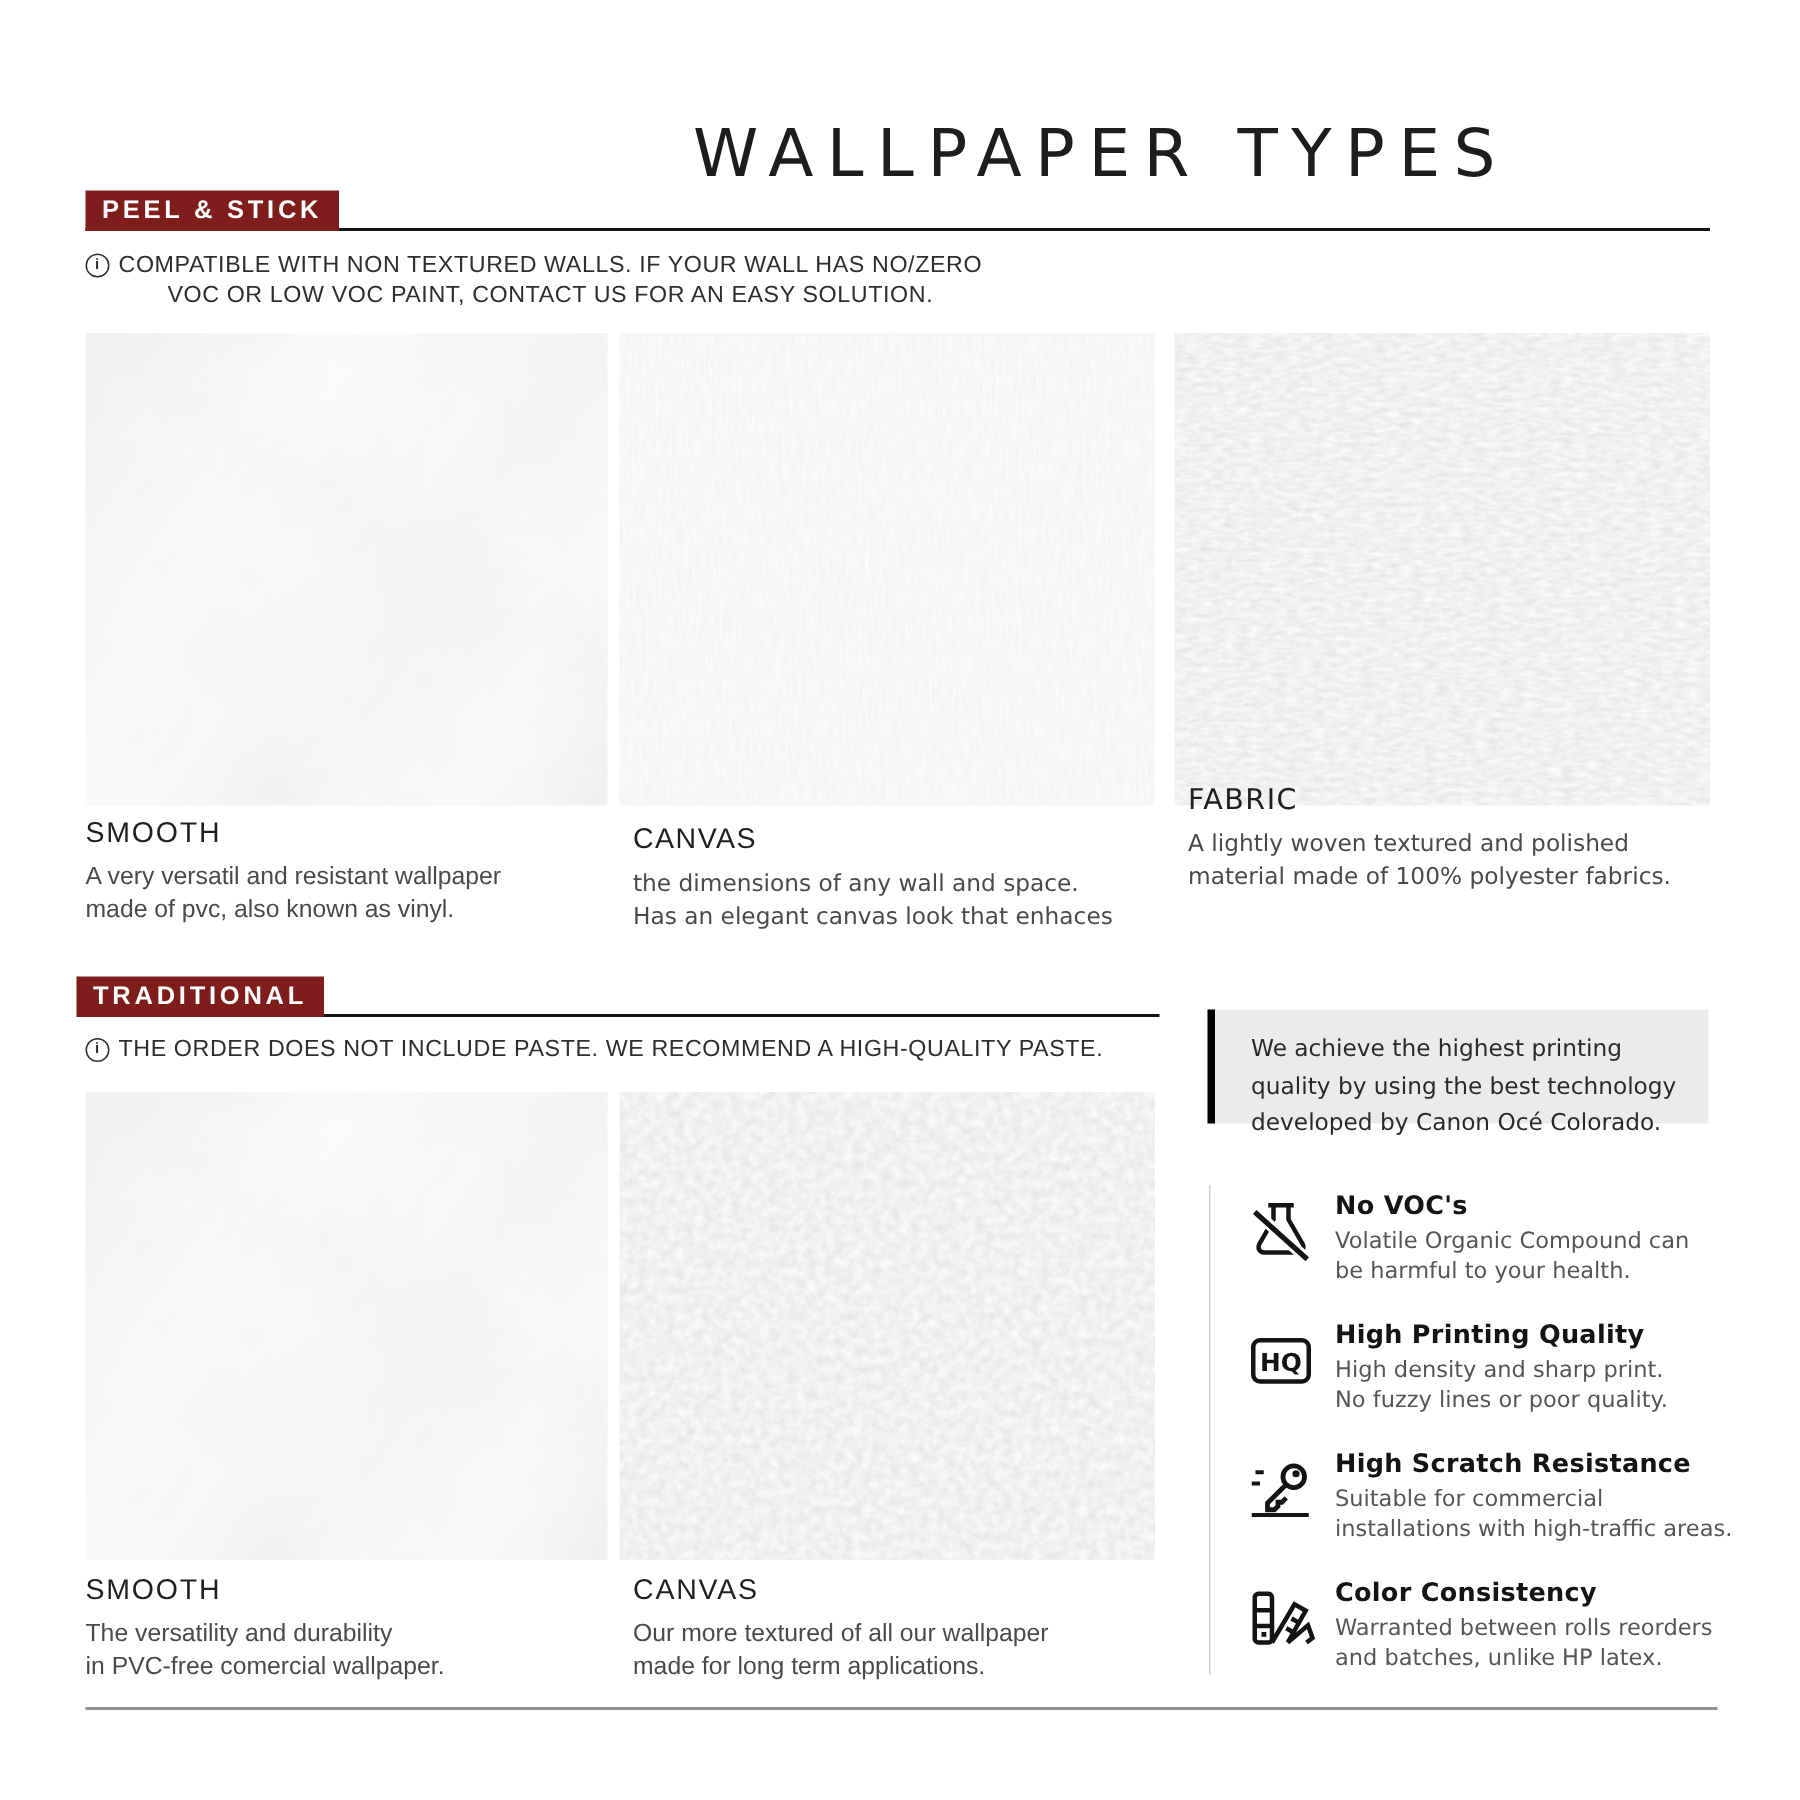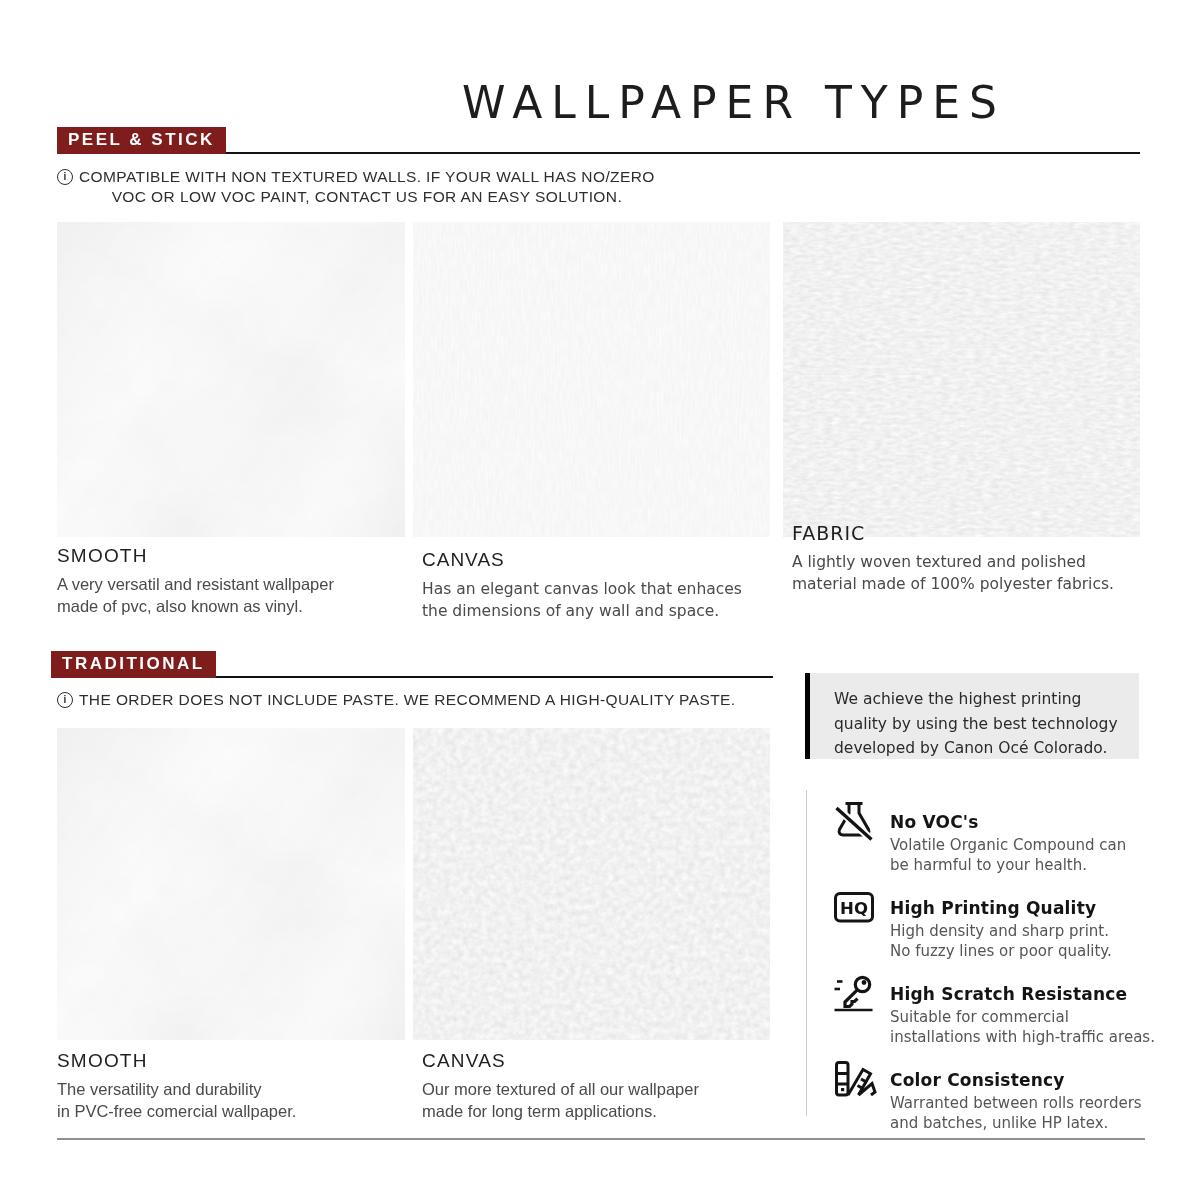--- a/index.html
+++ b/index.html
@@ -50,31 +50,31 @@
   .cap-b{margin-top:7px;font-size:16.5px;color:#4a4a4a;line-height:21.5px;}
   .c-r1c1{left:57px;top:545px;}
   .c-r1c2{left:422px;top:549px;}
   .c-r1c3{left:792px;top:522px;}
   .c-r2c1{left:57px;top:1050px;}
   .c-r2c2{left:422px;top:1050px;}
   .cap.widecap .cap-h{letter-spacing:1px;}
   .cap.widecap .cap-b{font-size:15.5px;line-height:22px;}
 
   
-  .quote{position:absolute;left:805px;top:673px;width:334px;height:86px;
+  .quote{position:absolute;left:805px;top:673px;width:334px;height:76px;
          background:#ebebeb;border-left:5px solid #000000;box-sizing:border-box;
          padding:14px 0 0 24px;font-size:15.5px;line-height:24.5px;color:#2a2a2a;}
   .quote div{white-space:nowrap;}
 
   
   .vrule{position:absolute;left:806px;top:790px;width:1px;height:326px;background:#cccccc;}
   .feature{position:absolute;left:830px;width:330px;}
   .f1{top:794px;} .f2{top:880px;} .f3{top:966px;} .f4{top:1052px;}
   .f-ic{position:absolute;left:0;top:3px;width:48px;height:48px;}
-  .f-tx{margin-left:60px;margin-top:18px;}
+  .f-tx{margin-left:60px;}
   .f-title{font-size:17px;font-weight:bold;color:#141414;letter-spacing:0.2px;white-space:nowrap;}
   .f-desc{margin-top:3px;font-size:15px;color:#555555;line-height:20px;}
   .f-desc div{white-space:nowrap;}
 
   .bottom-line{position:absolute;left:57px;top:1138px;width:1088px;height:2px;background:#909090;}
 </style>
 </head>
 <body>
 
 <svg width="0" height="0" style="position:absolute" aria-hidden="true">
@@ -158,22 +158,22 @@
   <div class="cap c-r1c1">
     <div class="cap-h">SMOOTH</div>
     <div class="cap-b">
       <div>A very versatil and resistant wallpaper</div>
       <div>made of pvc, also known as vinyl.</div>
     </div>
   </div>
   <div class="cap widecap c-r1c2">
     <div class="cap-h">CANVAS</div>
     <div class="cap-b wide">
+      <div>the dimensions of any wall and space.</div>
       <div>Has an elegant canvas look that enhaces</div>
-      <div>the dimensions of any wall and space.</div>
     </div>
   </div>
   <div class="cap widecap c-r1c3 wide">
     <div class="cap-h">FABRIC</div>
     <div class="cap-b">
       <div>A lightly woven textured and polished</div>
       <div>material made of 100% polyester fabrics.</div>
     </div>
   </div>
 

